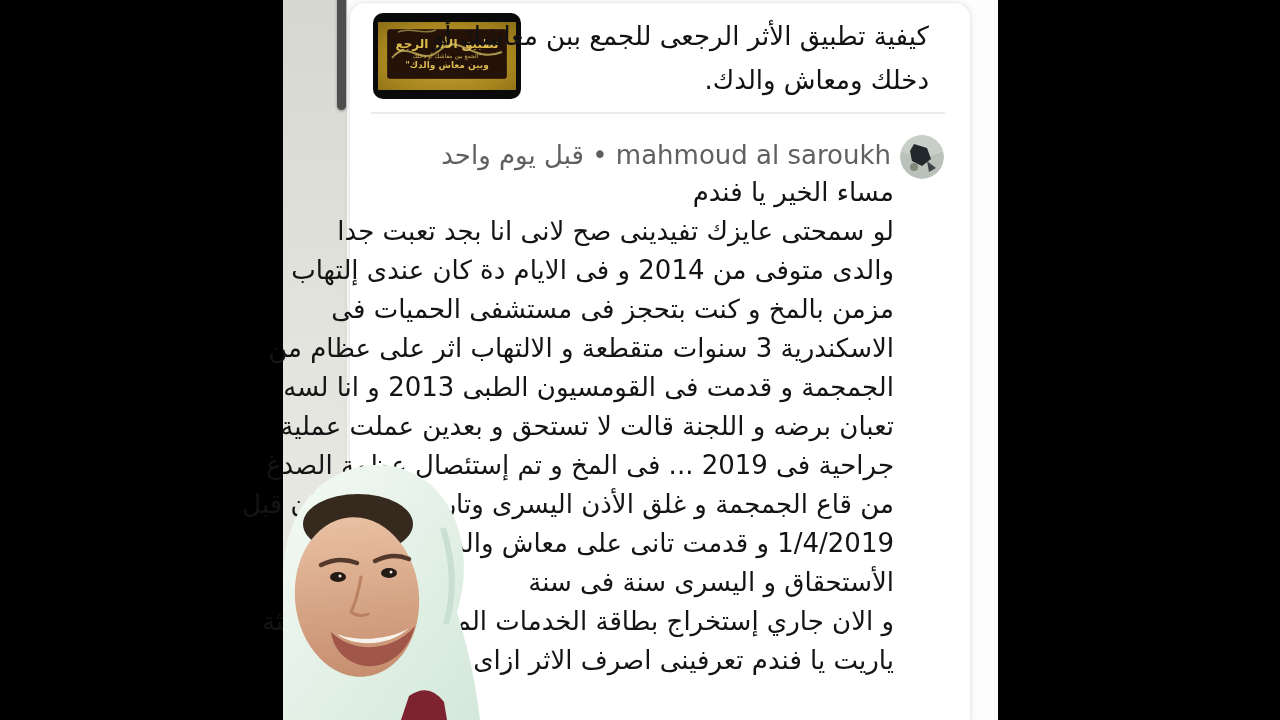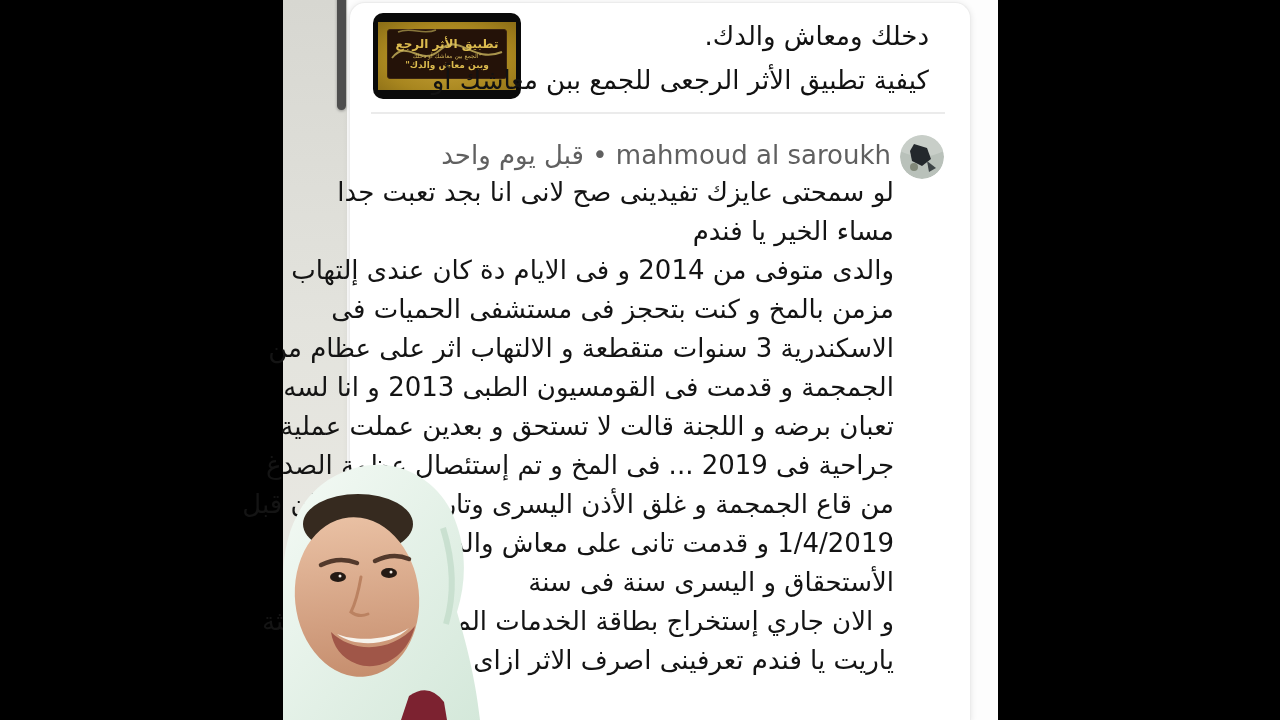--- a/index.html
+++ b/index.html
@@ -62,22 +62,22 @@
             <div class="thumb-line3">وبين معاش والدك"</div>
           </div>
           <svg class="thumb-squiggle" viewBox="0 0 138 68" xmlns="http://www.w3.org/2000/svg">
             <path d="M14,36 C30,16 42,46 62,28 C82,10 94,42 124,30" stroke="#d6c063" stroke-width="2" fill="none" opacity="0.75"></path>
             <path d="M20,10 C34,4 44,14 58,8" stroke="#cdbb5e" stroke-width="1.5" fill="none" opacity="0.6"></path>
           </svg>
         </div>
       </div>
 
       <div class="title">
+          <div>كيفية تطبيق الأثر الرجعى للجمع ببن معاشك أو</div>
           <div>دخلك ومعاش والدك.</div>
-          <div>كيفية تطبيق الأثر الرجعى للجمع ببن معاشك أو</div>
         </div>
 
       <div class="separator"></div>
 
       <div class="avatar">
         <svg viewBox="0 0 44 44" width="44" height="44" xmlns="http://www.w3.org/2000/svg">
           <circle cx="22" cy="22" r="22" fill="#b9c1ba"></circle>
           <path d="M0,0 h44 v16 q-22,11 -44,0 Z" fill="#cfd6cf" opacity="0.65"></path>
           <path d="M14,9 L27,13 L31,24 L22,31 L12,26 L10,16 Z" fill="#23282c"></path>
           <path d="M27,26 l9,7 l-7,4 z" fill="#3d4446"></path>
@@ -85,22 +85,22 @@
         </svg>
       </div>
 
       <div class="meta">
         <span class="author">mahmoud al saroukh</span>
         <span>•</span>
         <span>قبل يوم واحد</span>
       </div>
 
       <div class="comment-body">
+          <div>مساء الخير يا فندم</div>
           <div>لو سمحتى عايزك تفيدينى صح لانى انا بجد تعبت جدا</div>
-          <div>مساء الخير يا فندم</div>
           <div>والدى متوفى من 2014  و فى الايام دة كان عندى إلتهاب</div>
           <div>مزمن بالمخ و كنت بتحجز فى مستشفى الحميات فى</div>
           <div>الاسكندرية 3 سنوات متقطعة و الالتهاب اثر على عظام من</div>
           <div>الجمجمة و قدمت فى القومسيون الطبى 2013 و انا لسه</div>
           <div>تعبان برضه و اللجنة قالت لا تستحق و بعدين عملت عملية</div>
           <div>جراحية فى 2019 ...  فى المخ و تم إستئصال عظمة الصدغ</div>
           <div>من قاع الجمجمة و غلق الأذن اليسرى وتاريخ العملية كان قبل</div>
           <div>1/4/2019 و قدمت تانى على معاش والدى المتوفي و تم</div>
           <div>الأستحقاق و اليسرى سنة فى سنة</div>
           <div>و الان جاري إستخراج بطاقة الخدمات المتكاملة مرحلة ثالثة</div>

